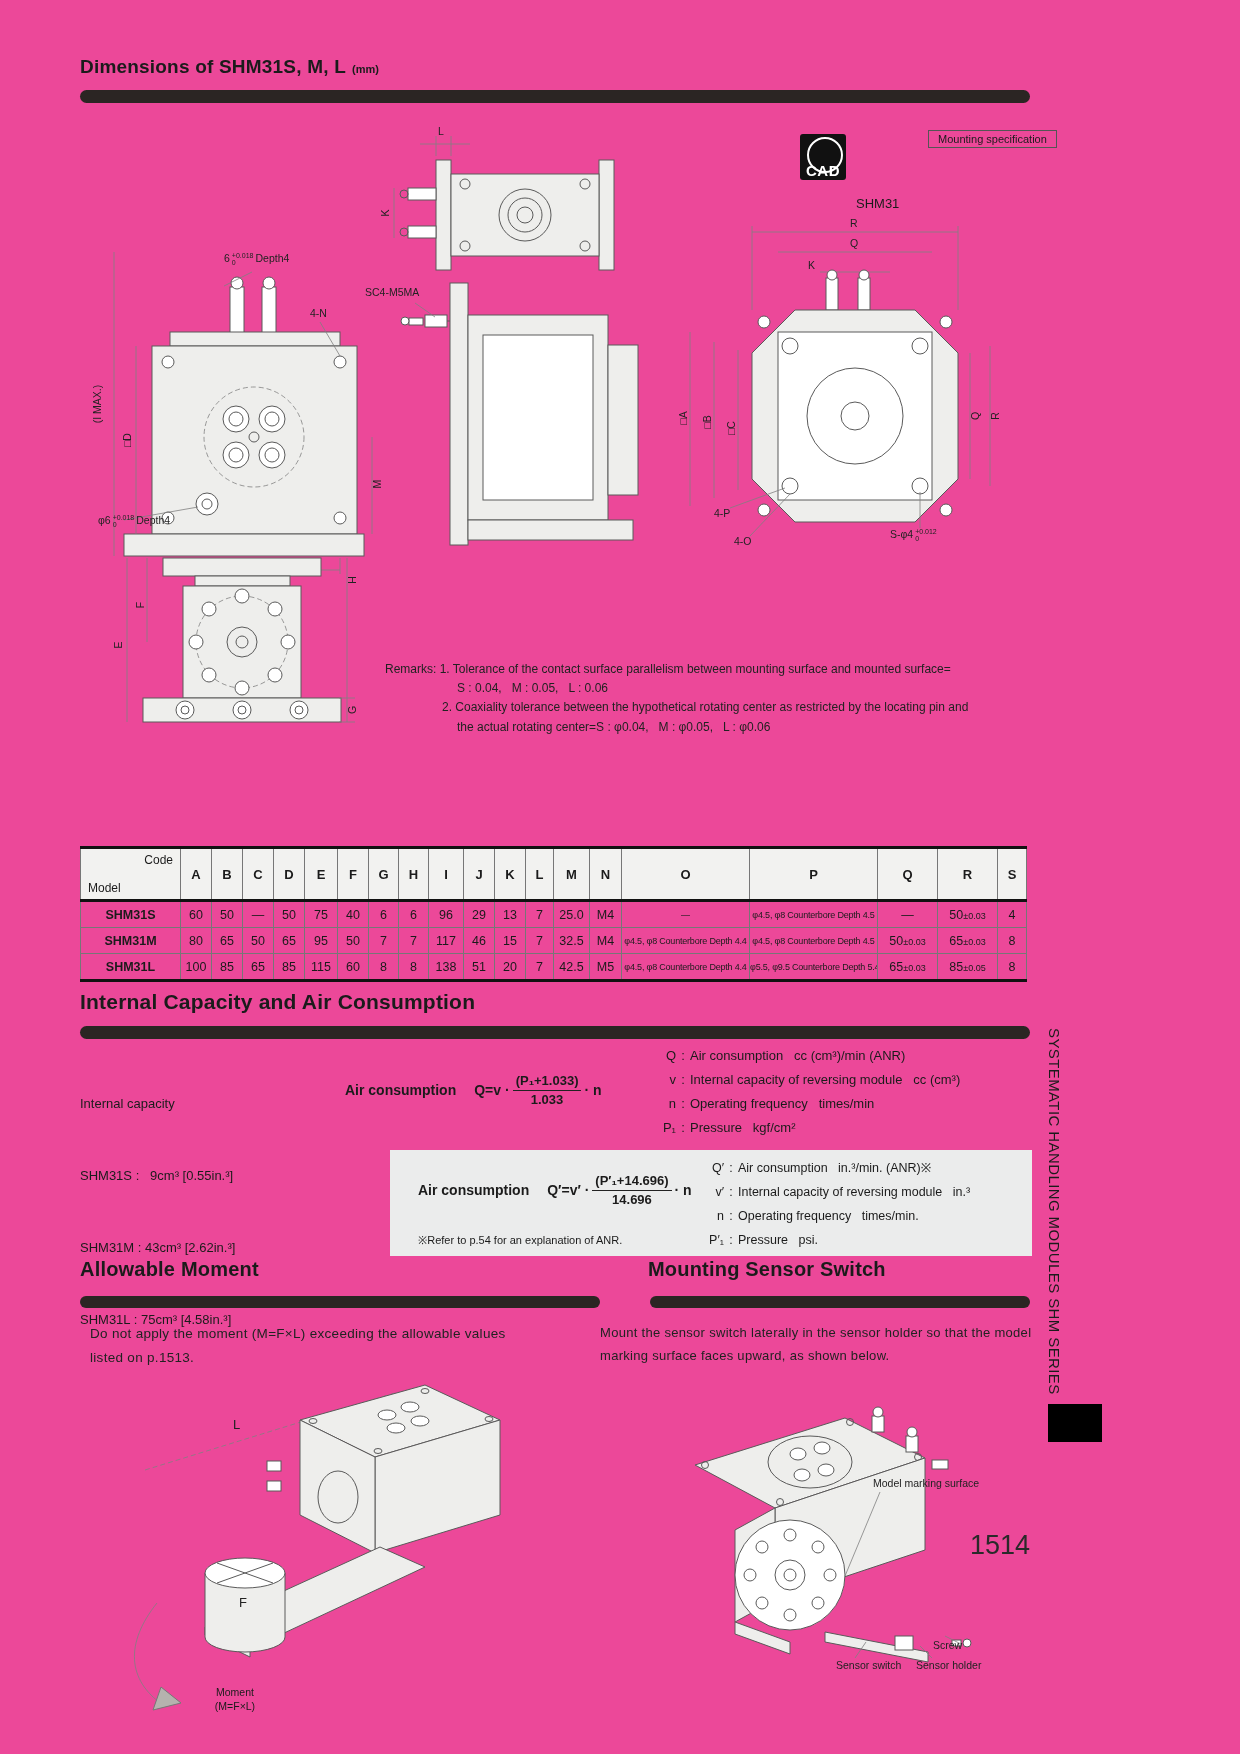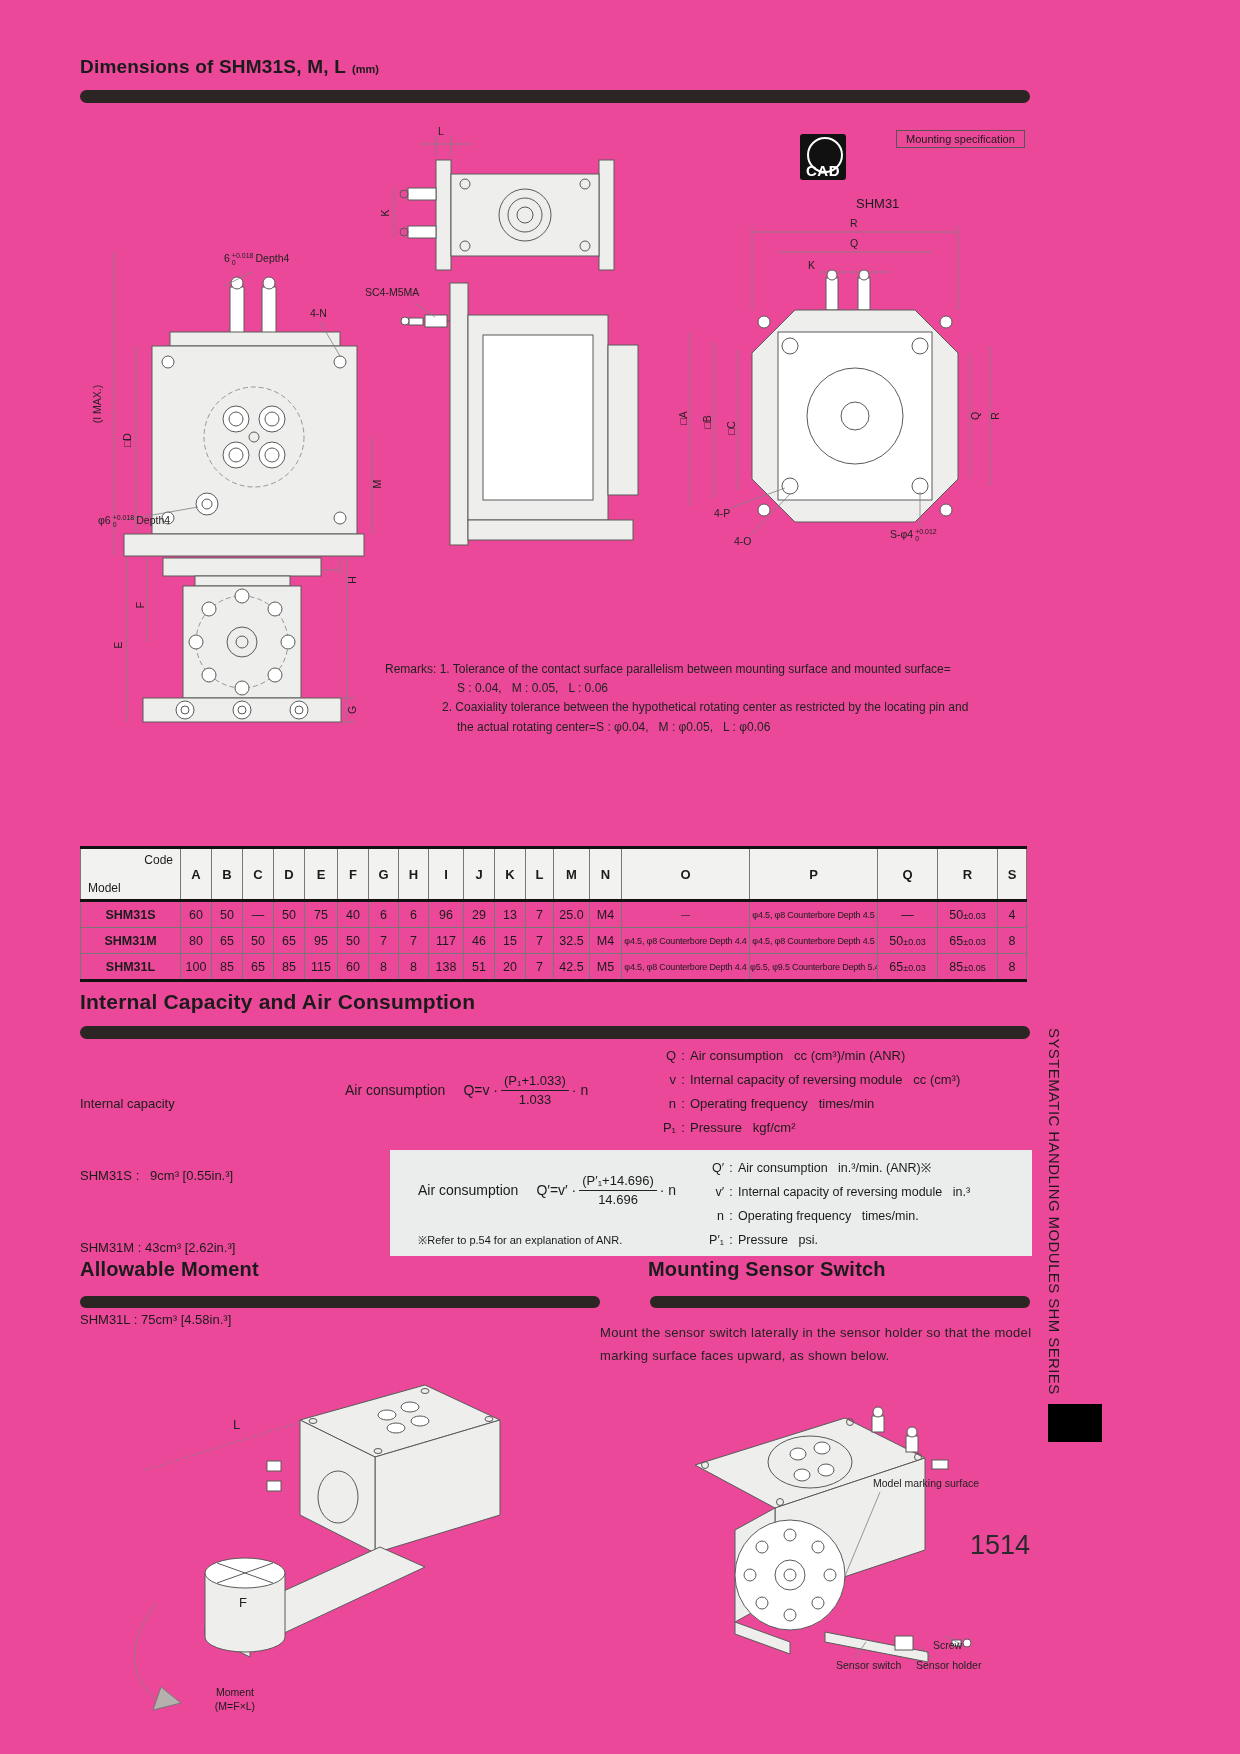--- a/index.html
+++ b/index.html
@@ -45,21 +45,21 @@
   .dimtable .corner{position:relative;background:
       linear-gradient(to bottom right,#f2f2f0 calc(50% - 0.7px),#444 calc(50% - 0.7px),
       #444 calc(50% + 0.7px),#f2f2f0 calc(50% + 0.7px));}
   .corner .code{position:absolute;top:4px;right:7px;font-size:12px;font-weight:normal;}
   .corner .model{position:absolute;bottom:4px;left:7px;font-size:12px;font-weight:normal;}
   .mcell{font-weight:bold;}
   td.small{font-size:9px;white-space:nowrap;letter-spacing:-0.2px;}
   .tol{font-size:9px;}
   
   .captext{position:absolute;font-size:13px;line-height:24px;white-space:pre;}
-  .formula{position:absolute;display:flex;align-items:center;font-size:14px;white-space:pre;}
+  .formula{position:absolute;display:flex;align-items:center;font-size:14px;white-space:pre;font-weight:bold;}
   .formula .flabel{margin-right:18px;}
   .frac{display:inline-flex;flex-direction:column;text-align:center;font-size:13px;
         margin:0 3px;line-height:1.35;}
   .frac .num{border-bottom:1px solid #222;padding:0 3px;}
   .defs{position:absolute;font-size:13px;}
   .defline{display:flex;line-height:24px;white-space:pre;}
   .defline .sym{width:24px;text-align:right;}
   .defline .colon{width:14px;text-align:center;}
   .graybox{position:absolute;background:#ebecec;}
   .note{position:absolute;font-size:11px;white-space:nowrap;}
@@ -83,21 +83,21 @@
   <div class="abs" style="left:80px;top:56px;">
     <span class="title">Dimensions of SHM31S, M, L</span><span class="unit">(mm)</span>
   </div>
   <div class="hbar" style="left:80px;top:90px;width:950px;height:13px;"></div>
 
   <div class="cadbox" style="left:800px;top:134px;">
     <div class="disc"></div>
     <div class="cadtxt">CAD</div>
   </div>
   <span class="abs" style="left:856px;top:148px;font-size:13px;margin-top:48px;">SHM31</span>
-  <span class="specbox" style="left:896px;top:130px;">Mounting specification</span>
+  <span class="specbox" style="left:928px;top:130px;">Mounting specification</span>
 
   <div class="panel" style="left:390px;top:160px;">
     <svg width="270" height="115" viewBox="0 0 270 115">
       <rect class="fl" x="46" y="0" width="15" height="110"></rect>
       <rect class="fl" x="209" y="0" width="15" height="110"></rect>
       <rect class="fl" x="61" y="14" width="148" height="82"></rect>
       <circle class="ln" cx="135" cy="55" r="26"></circle>
       <circle class="ln" cx="135" cy="55" r="17"></circle>
       <circle class="ln" cx="135" cy="55" r="8"></circle>
       <circle class="ln" cx="75" cy="24" r="5"></circle>
@@ -428,20 +428,21 @@
     <div class="defs" style="left:310px;top:6px;font-size:12.5px;">
       <div class="defline"><span class="sym">Q′</span><span class="colon">:</span><span>Air consumption   in.³/min. (ANR)※</span></div>
       <div class="defline"><span class="sym">v′</span><span class="colon">:</span><span>Internal capacity of reversing module   in.³</span></div>
       <div class="defline"><span class="sym">n</span><span class="colon">:</span><span>Operating frequency   times/min.</span></div>
       <div class="defline"><span class="sym">P′₁</span><span class="colon">:</span><span>Pressure   psi.</span></div>
     </div>
   </div>
 
   <h2 class="h3 abs" style="left:80px;top:1258px;">Allowable Moment</h2>
   <div class="hbar" style="left:80px;top:1296px;width:520px;height:12px;"></div>
+  <div class="bodytext" style="left:90px;top:1322px;width:418px;">Do not apply the moment (M=F×L) exceeding the allowable values listed on p.1513.</div>
 
   <div class="panel" style="left:95px;top:1365px;">
     <svg width="440" height="355" viewBox="0 0 440 355">
       <line class="dim dsh" x1="50" y1="105" x2="300" y2="28"></line>
       <polygon class="fl" points="205,55 330,20 405,55 280,92"></polygon>
       <ellipse class="fw" cx="292" cy="50" rx="9" ry="5"></ellipse>
       <ellipse class="fw" cx="315" cy="42" rx="9" ry="5"></ellipse>
       <ellipse class="fw" cx="325" cy="56" rx="9" ry="5"></ellipse>
       <ellipse class="fw" cx="301" cy="63" rx="9" ry="5"></ellipse>
       <ellipse class="ln" cx="218" cy="56" rx="4" ry="2.5"></ellipse>

